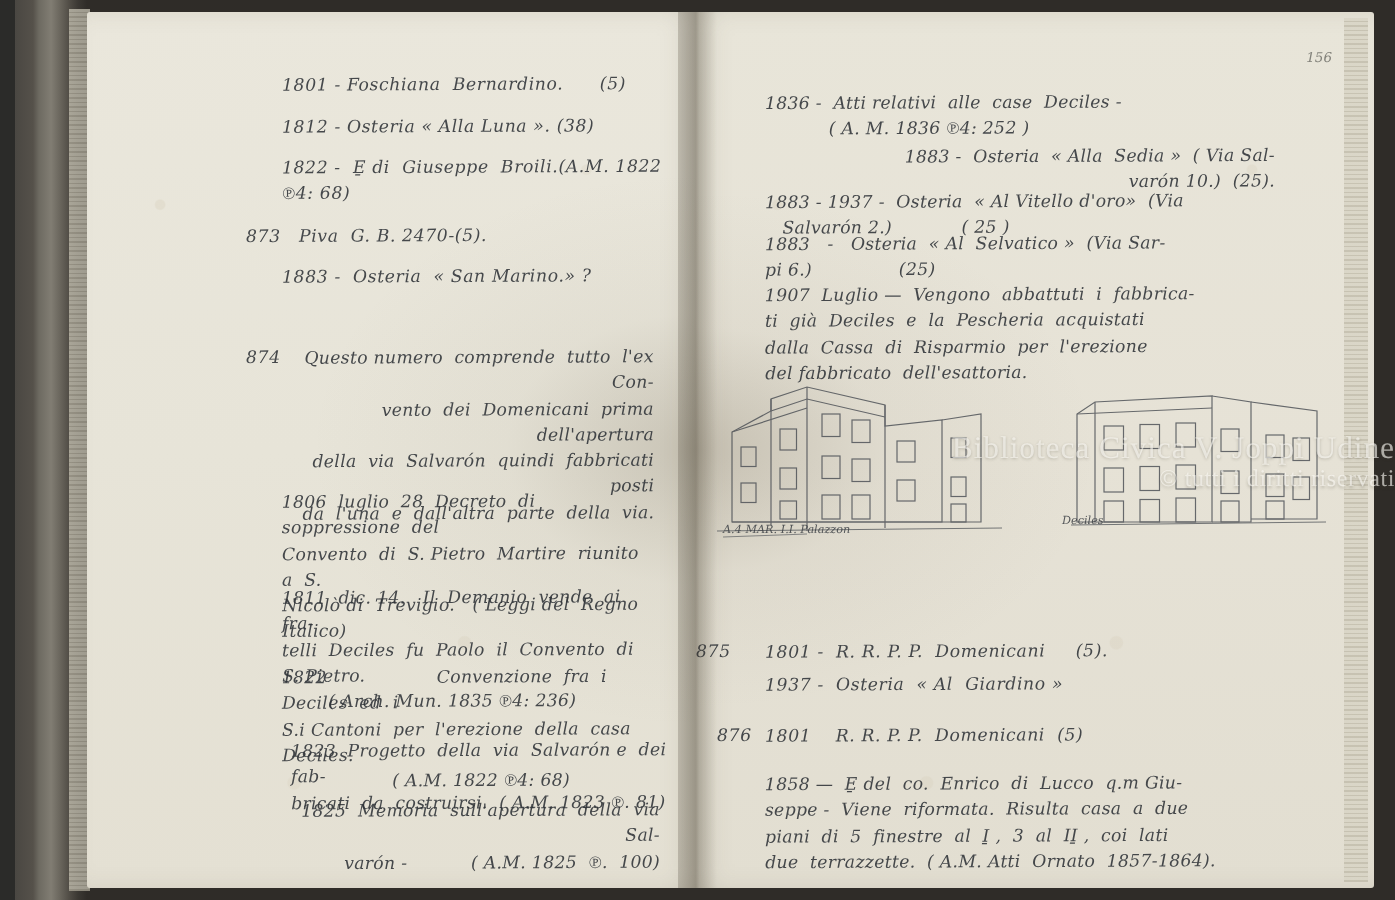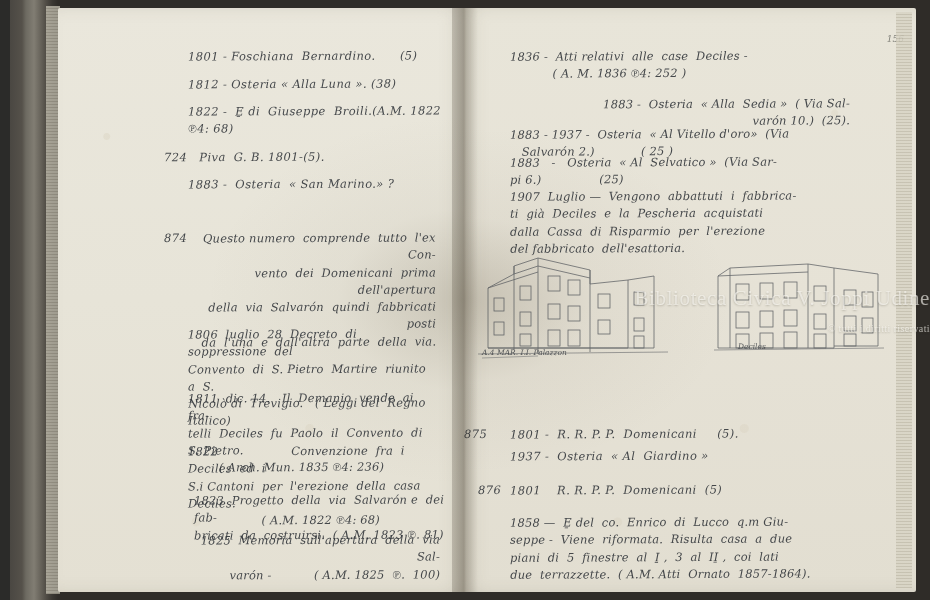--- a/index.html
+++ b/index.html
@@ -98,21 +98,21 @@
     white-space: pre-wrap;
     opacity: 0.88;
     transform: rotate(-0.25deg);
   }
   .hand.num {
     font-size: 11.5px;
     letter-spacing: 0.4px;
   }
   .folio {
     position: absolute;
-    right: 12px;
+    right: 28px;
     top: 26px;
     font-family: "DejaVu Serif", serif;
     font-style: italic;
     font-size: 9px;
     color: #6a6a64;
     opacity: 0.8;
   }
 
   
   .sketch {
@@ -139,40 +139,40 @@
     text-align: right;
     color: rgba(252,250,246,0.62);
     font-family: "Liberation Serif", serif;
     font-size: 21px;
     letter-spacing: 0.6px;
     pointer-events: none;
     text-shadow: 0 1px 2px rgba(60,55,40,0.25);
   }
   .watermark .line2 {
     display: block;
-    font-size: 10px;
-    margin-top: 12px;
+    font-size: 16px;
+    margin-top: 0;
     letter-spacing: 0.4px;
   }
 </style>
 </head>
 <body>
 
 <div id="page">
 
   <div class="book-bg"></div>
   <div class="edge-stack-left"></div>
 
   <div class="page-left">
     <div class="page-texture"></div>
 
     <div class="hand num" style="left:130px; top:40px;">1801 - Foschiana  Bernardino.      (5)</div>
     <div class="hand num" style="left:130px; top:68px;">1812 - Osteria « Alla Luna ». (38)</div>
     <div class="hand num" style="left:130px; top:95px;">1822 -  E̱ di  Giuseppe  Broili.(A.M. 1822 ℗4: 68)</div>
-    <div class="hand num" style="left:106px; top:141px;">724   Piva  G. B. 1801-(5).</div>
+    <div class="hand num" style="left:106px; top:141px;">873   Piva  G. B. 2470-(5).</div>
     <div class="hand num" style="left:130px; top:168px;">1883 -  Osteria  « San Marino.» ?</div>
     <div class="hand num" style="left:106px; top:222px;">874</div>
     <div class="hand" style="left:130px; top:222px; width:248px;text-align:right;">Questo numero  comprende  tutto  l'ex Con-
 vento  dei  Domenicani  prima  dell'apertura
 della  via  Salvarón  quindi  fabbricati  posti
 da  l'una  e  dall'altra  parte  della  via.</div>
     <div class="hand" style="left:130px; top:318px; width:250px;">1806  luglio  28  Decreto  di  soppressione  del
 Convento  di  S. Pietro  Martire  riunito  a  S.
 Nicolò di  Trevigio.   ( Leggi del  Regno Italico)</div>
     <div class="hand" style="left:130px; top:382px; width:252px;">1811  dic. 14.   Il  Demanio  vende  ai  fra-
@@ -184,21 +184,21 @@
     <div class="hand" style="left:136px; top:484px; width:252px;">1823  Progetto  della  via  Salvarón e  dei  fab-
 bricati  da  costruirsi.  ( A.M. 1823 ℗. 81)</div>
     <div class="hand" style="left:130px; top:524px; width:252px;text-align:right;">1825  Memoria  sull'apertura  della  via  Sal-
 varón -           ( A.M. 1825  ℗.  100)</div>
   </div>
 
   <div class="page-right">
     <div class="page-texture"></div>
     <div class="folio">156</div>
 
-    <div class="hand" style="left:46px; top:40px;  width:330px;">1836 -  Atti relativi  alle  case  Deciles -
+    <div class="hand" style="left:46px; top:52px;  width:330px;">1836 -  Atti relativi  alle  case  Deciles -
            ( A. M. 1836 ℗4: 252 )</div>
     <div class="hand" style="left:46px; top:88px;  width:340px;text-align:right;">1883 -  Osteria  « Alla  Sedia »  ( Via Sal-
 varón 10.)  (25).</div>
     <div class="hand" style="left:46px; top:118px; width:350px;">1883 - 1937 -  Osteria  « Al Vitello d'oro»  (Via
    Salvarón 2.)            ( 25 )</div>
     <div class="hand" style="left:46px; top:146px; width:350px;">1883   -   Osteria  « Al  Selvatico »  (Via Sar-
 pi 6.)               (25)</div>
     <div class="hand" style="left:46px; top:180px; width:356px;">1907  Luglio —  Vengono  abbattuti  i  fabbrica-
 ti  già  Deciles  e  la  Pescheria  acquistati
 dalla  Cassa  di  Risparmio  per  l'erezione
@@ -255,21 +255,21 @@
         <rect x="336" y="78" width="12" height="15"></rect>
         <rect x="336" y="98" width="12" height="14"></rect>
         <rect x="366" y="54" width="12" height="15"></rect>
         <rect x="384" y="56" width="11" height="15"></rect>
         <rect x="366" y="80" width="12" height="15"></rect>
         <rect x="384" y="82" width="11" height="15"></rect>
         <rect x="366" y="98" width="12" height="12"></rect>
         <path d="M236 114 L406 112" stroke-width="0.6"></path>
       </svg>
       <div class="sketch-caption" style="left:4px; top:112px;">A.4 MAR. I.I.  Palazzon</div>
-      <div class="sketch-caption" style="left:260px; top:106px;text-align:right;">Deciles</div>
+      <div class="sketch-caption" style="left:230px; top:106px;text-align:right;">Deciles</div>
     </div>
 
     <div class="hand num" style="left:0; top:418px;">875</div>
     <div class="hand num" style="left:46px; top:418px;">1801 -  R. R. P. P.  Domenicani     (5).</div>
     <div class="hand num" style="left:46px; top:440px;">1937 -  Osteria  « Al  Giardino »</div>
     <div class="hand num" style="left:14px; top:474px;text-align:center;">876</div>
     <div class="hand num" style="left:46px; top:474px;">1801    R. R. P. P.  Domenicani  (5)</div>
     <div class="hand" style="left:46px; top:506px; width:356px;">1858 —  E̱ del  co.  Enrico  di  Lucco  q.m Giu-
 seppe -  Viene  riformata.  Risulta  casa  a  due
 piani  di  5  finestre  al  I̱ ,  3  al  II̱ ,  coi  lati

